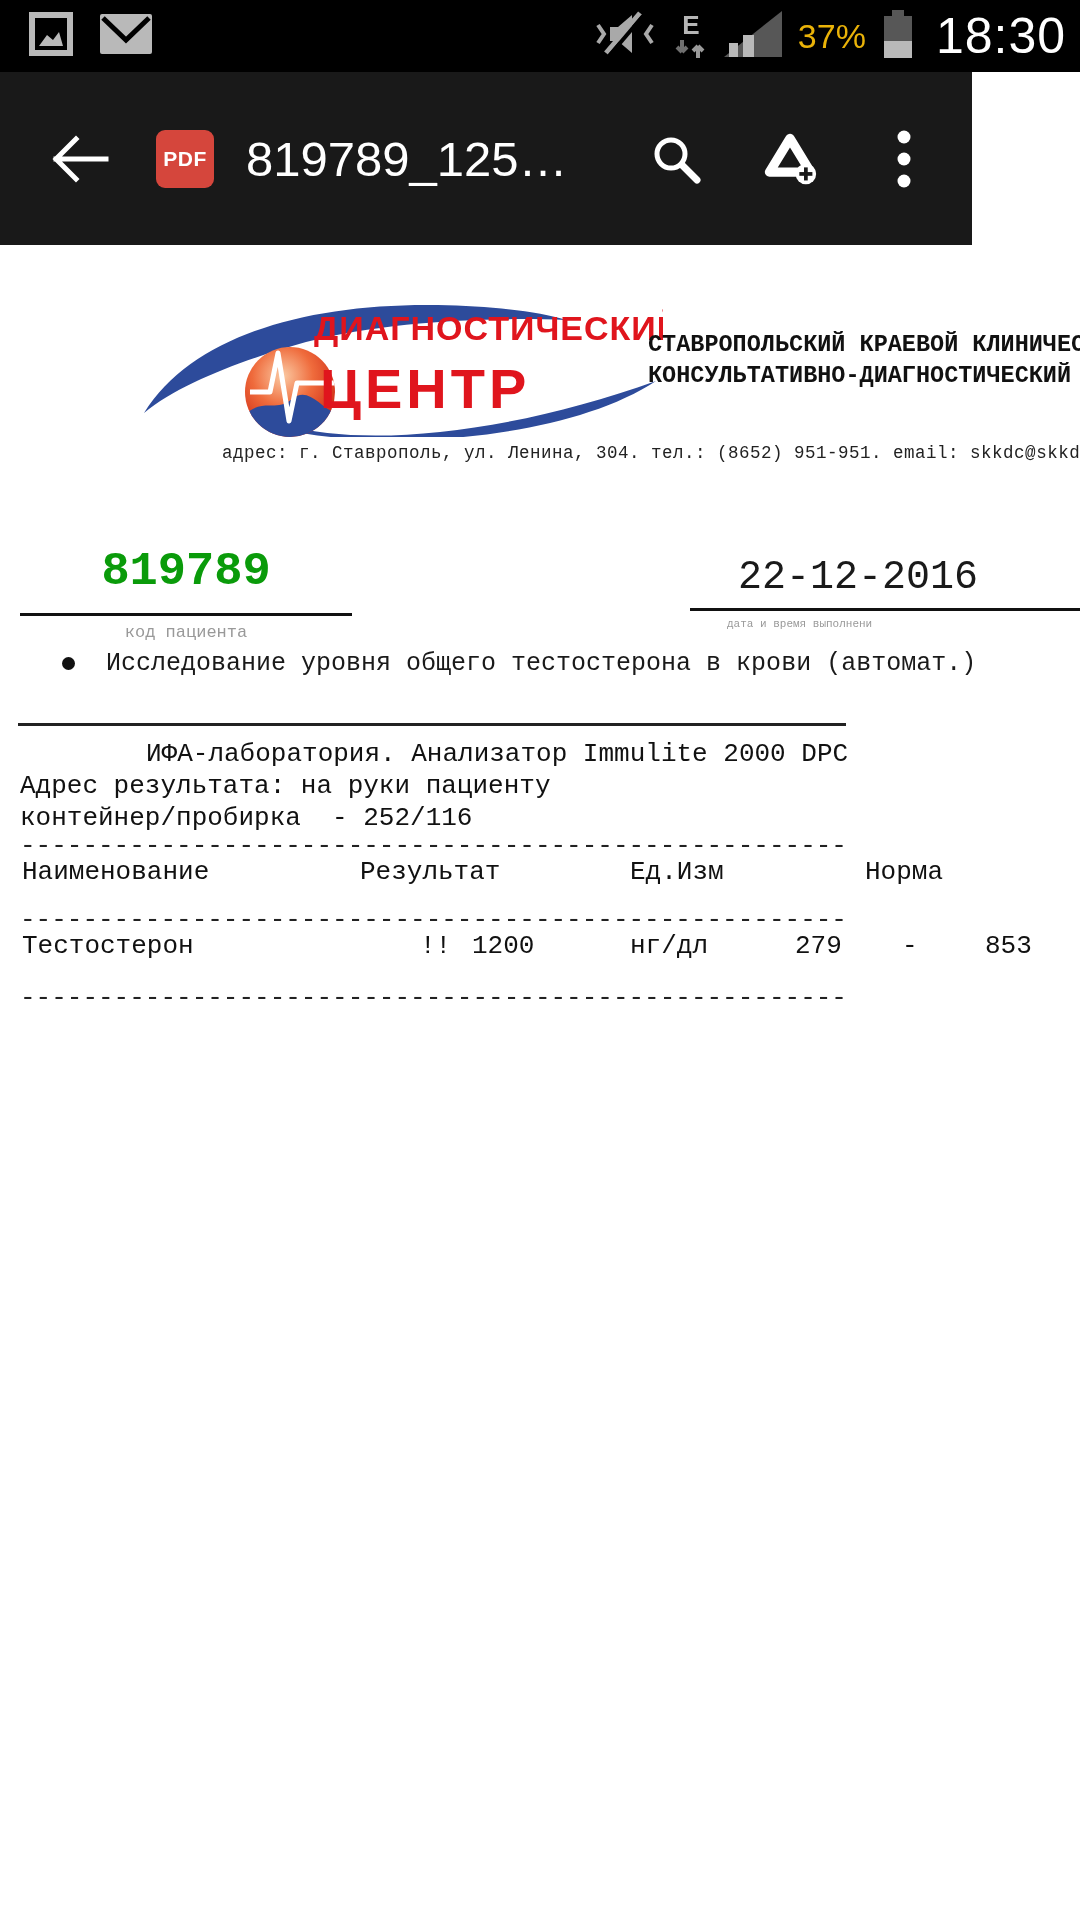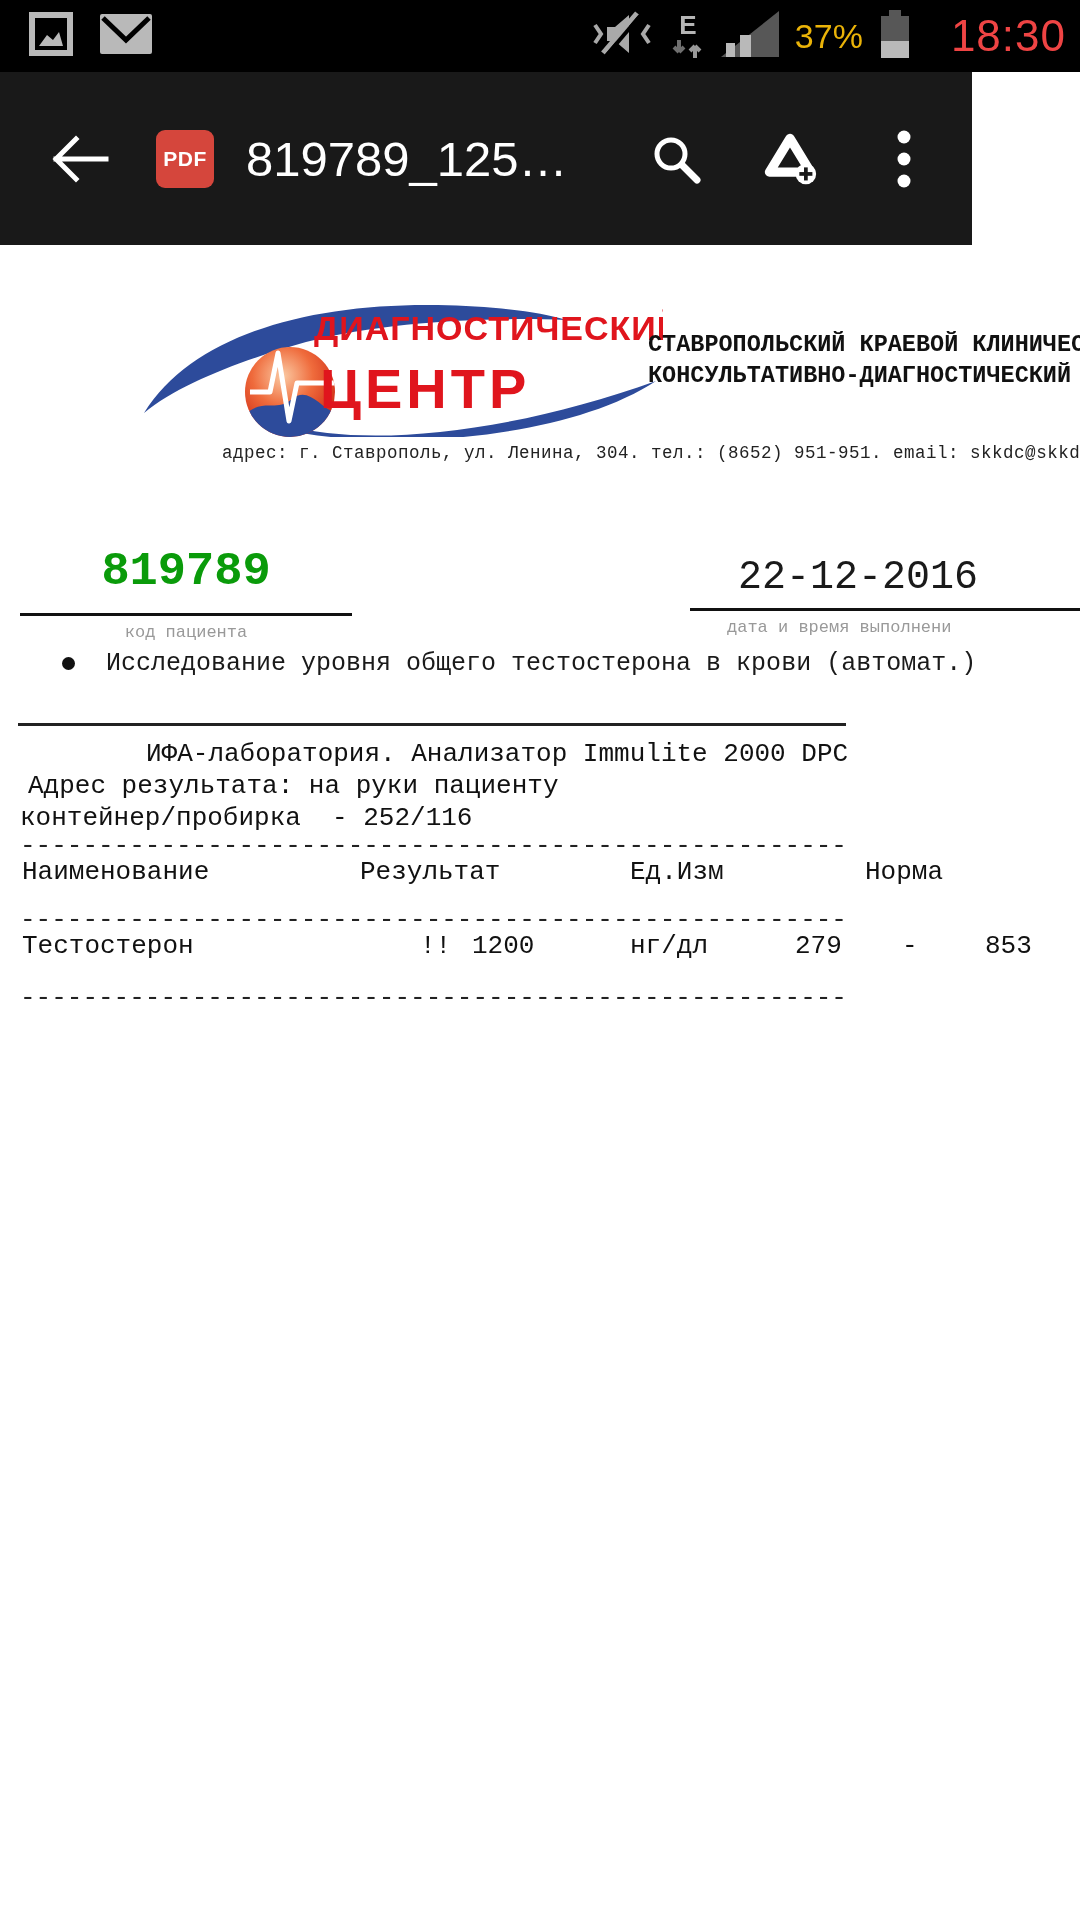--- a/index.html
+++ b/index.html
@@ -8,21 +8,21 @@
   .screen { position:relative; width:1080px; height:1920px; background:#fff; }
 
   
   .status-bar { position:absolute; top:0; left:0; width:1080px; height:72px;
                 background:#000; display:flex; align-items:center; }
   .sb-left { display:flex; align-items:center; gap:26px; padding-left:28px; }
   .sb-right { margin-left:auto; display:flex; align-items:center; gap:16px; padding-right:14px; }
   .sb-net { display:flex; flex-direction:column; align-items:center; line-height:1; }
   .sb-net .letter { color:#b5b5b5; font-weight:bold; font-size:26px; }
   .sb-pct { color:#eab308; font-size:34px; }
-  .sb-time { color:#ef4444; font-size:44px; letter-spacing:1px; margin-left:24px; }
+  .sb-time { color:#ffffff; font-size:50px; letter-spacing:1px; margin-left:6px; }
 
   
   .toolbar { position:absolute; top:72px; left:0; width:972px; height:173px;
              background:#191919; display:flex; align-items:center; }
   .tb-back { margin-left:48px; width:66px; height:66px; display:flex; align-items:center;
              justify-content:center; cursor:pointer; }
   .pdf-badge { margin-left:42px; width:58px; height:58px; background:#d5463c; border-radius:9px;
                display:flex; align-items:center; justify-content:center;
                color:#fff; font-weight:bold; font-size:21px; letter-spacing:0.5px; }
   .tb-title { margin-left:32px; color:#fff; font-size:49px; white-space:nowrap;
@@ -45,31 +45,31 @@
           white-space:nowrap; letter-spacing:0.5px; }
 
   .code-value { position:absolute; left:20px; top:300px; width:332px; text-align:center;
                 font-size:47px; font-weight:700; }
   .code-line  { position:absolute; left:20px; top:368px; width:332px; height:3px; background:#111; }
   .code-label { position:absolute; left:20px; top:378px; width:332px; text-align:center;
                 font-size:17px; color:#999; }
 
   .date-value { position:absolute; left:738px; top:310px; font-size:40px; white-space:nowrap; }
   .date-line  { position:absolute; left:690px; top:363px; width:390px; height:3px; background:#111; }
-  .date-label { position:absolute; left:727px; top:373px; font-size:17px; color:#999; white-space:nowrap; }
+  .date-label { position:absolute; left:727px; top:373px; font-size:11px; color:#999; white-space:nowrap; }
 
   .bullet-row { position:absolute; left:62px; top:404px; font-size:25px; white-space:nowrap; }
   .bullet-dot { display:inline-block; width:13px; height:13px; border-radius:50%;
                 background:#111; margin-right:16px; vertical-align:middle; }
 
   .solid-hr { position:absolute; left:18px; top:478px; width:828px; height:3px; background:#222; }
 
   .lab-line { position:absolute; font-size:26px; white-space:pre; color:#111; }
   .lab1 { left:146px; top:494px; }
-  .lab2 { left:28px;  top:526px; }
+  .lab2 { left:20px;  top:526px; }
   .lab3 { left:20px;  top:558px; }
 
   .dash-line { position:absolute; left:20px; font-size:26px; letter-spacing:0;
                white-space:nowrap; color:#222; }
   .dash1 { top:586px; } .dash2 { top:660px; } .dash3 { top:738px; }
 
   .trow { position:absolute; left:0; width:1080px; font-size:26px; color:#111; }
   .thead-row { top:612px; } .tdata-row { top:686px; }
   .tcell { position:absolute; white-space:nowrap; }
   .c-name { left:22px; } .c-result-h { left:360px; } .c-unit { left:630px; }

